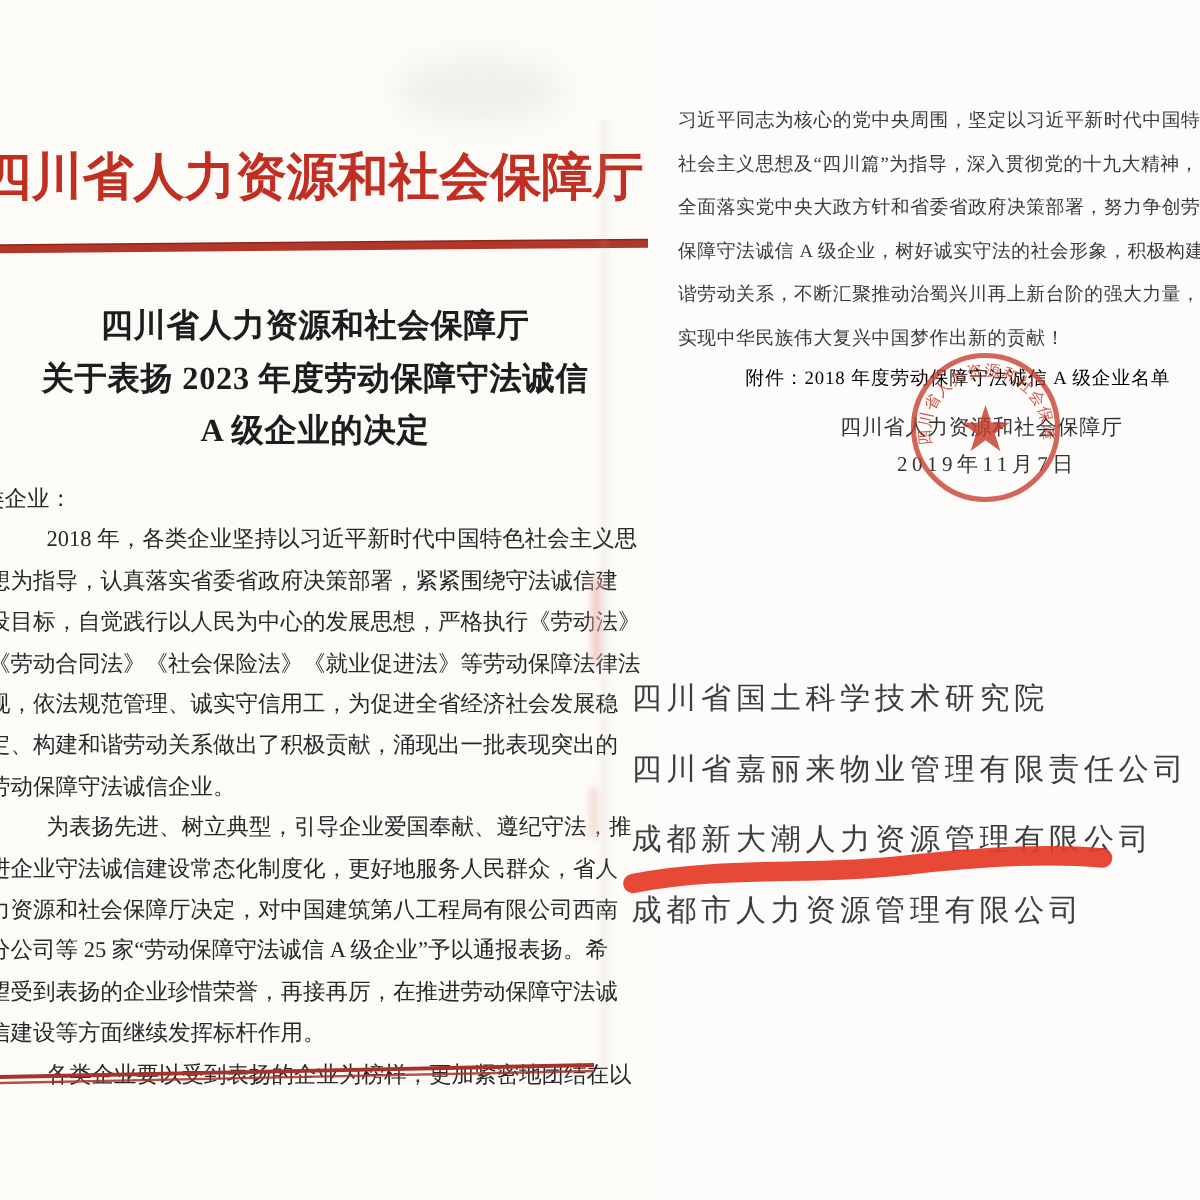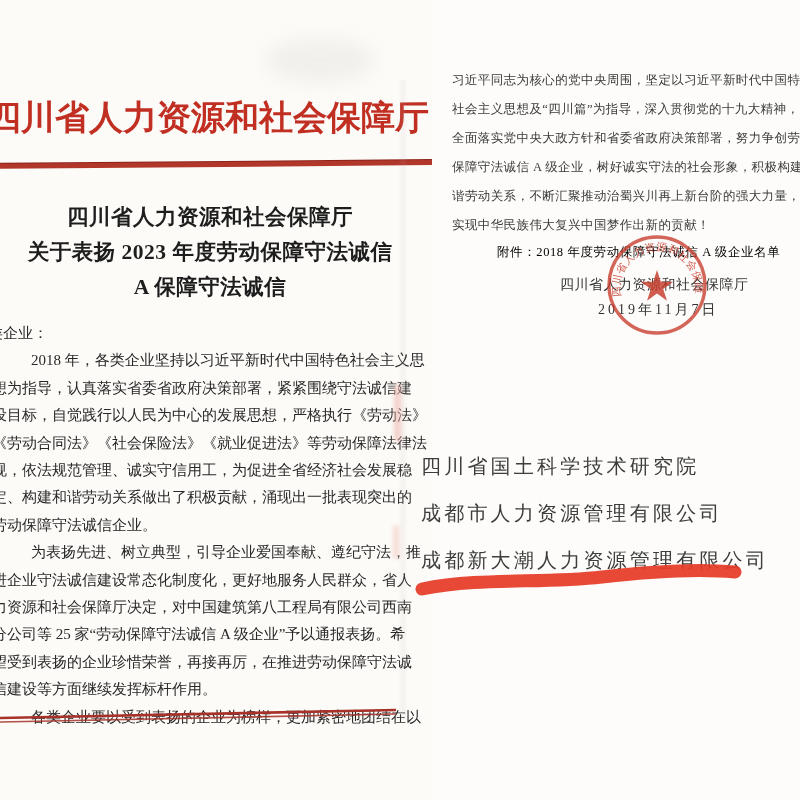--- a/index.html
+++ b/index.html
@@ -54,21 +54,21 @@
 
 <div class="stage">
 
   <div class="page-left">
     <div class="red-header">四川省人力资源和社会保障厅</div>
     <div class="red-rule"></div>
 
     <div class="doc-title">
       <div>四川省人力资源和社会保障厅</div>
       <div>关于表扬 2023 年度劳动保障守法诚信</div>
-      <div>A 保障守法诚信</div>
+      <div>A 级企业的决定</div>
     </div>
 
     <div class="body-text">
       <div class="bl cut2">类企业：</div>
       <div class="bl ind">2018 年，各类企业坚持以习近平新时代中国特色社会主义思</div>
       <div class="bl cut">想为指导，认真落实省委省政府决策部署，紧紧围绕守法诚信建</div>
       <div class="bl cut">设目标，自觉践行以人民为中心的发展思想，严格执行《劳动法》</div>
       <div class="bl cut">《劳动合同法》《社会保险法》《就业促进法》等劳动保障法律法</div>
       <div class="bl cut">规，依法规范管理、诚实守信用工，为促进全省经济社会发展稳</div>
       <div class="bl cut">定、构建和谐劳动关系做出了积极贡献，涌现出一批表现突出的</div>
@@ -107,22 +107,23 @@
     </defs>
     <circle cx="72" cy="72" r="48" fill="none" stroke="#c63a2b" stroke-width="3.4" opacity="0.78"></circle>
     <polygon opacity="0.82" fill="#c63a2b" points="72,57 75.8,68.7 88.2,68.8 78.2,76 82,87.8 72,80.5 62,87.8 65.8,76 55.8,68.8 68.2,68.7"></polygon>
     <text font-size="10.5" fill="#c63a2b" opacity="0.85" letter-spacing="0.5" font-family="Liberation Serif, serif">
       <textPath href="#sealArc" startOffset="2">四川省人力资源和社会保障厅</textPath>
     </text>
   </svg>
 
   <div class="companies">
     <div>四川省国土科学技术研究院</div>
+    <div>四川省嘉丽来物业管理有限责任公司</div>
+    <div>成都新大潮人力资源管理有限公司</div>
     <div>成都市人力资源管理有限公司</div>
-    <div>成都新大潮人力资源管理有限公司</div>
   </div>
 
   <svg class="marker" width="335" height="48">
     <path d="M10,33 C70,21 130,28 190,21 S 292,13 323,16" fill="none" stroke="#e63b28" stroke-width="13" stroke-linecap="round" opacity="0.93"></path>
   </svg>
 
   <div class="seam"></div>
   <div class="smudge1"></div>
   <div class="pink1"></div>
   <div class="pink2"></div>

